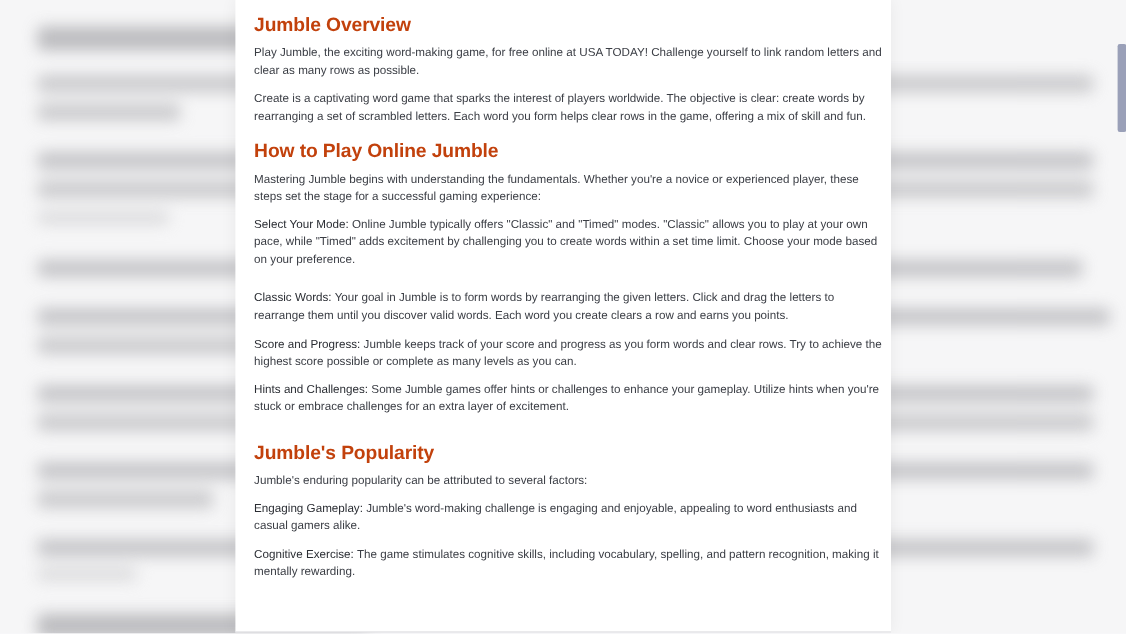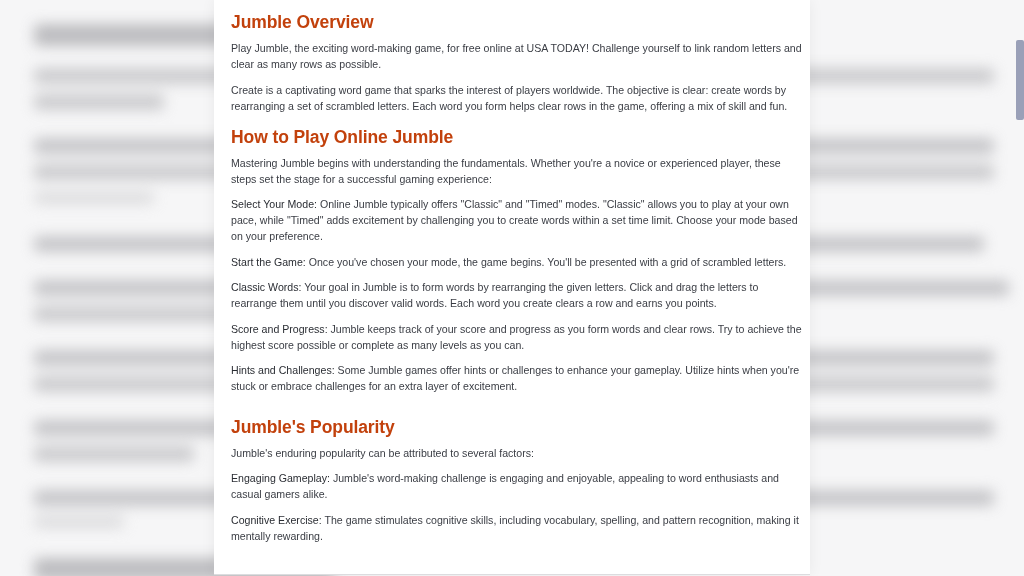--- a/index.html
+++ b/index.html
@@ -116,21 +116,20 @@
 
       <div class="gap-sec"></div>
 
       <section>
         <h2>How to Play Online Jumble</h2>
         <div class="gap-h"></div>
         <p><span>Mastering Jumble begins with understanding the fundamentals. Whether you're a novice or experienced player, these steps set the stage for a successful gaming experience:</span></p>
         <div class="gap-p"></div>
         <p><b>Select Your Mode:</b><span> Online Jumble typically offers "Classic" and "Timed" modes. "Classic" allows you to play at your own pace, while "Timed" adds excitement by challenging you to create words within a set time limit. Choose your mode based on your preference.</span></p>
         <div class="gap-p"></div>
-        <p><b>Start the Game:</b><span> Once you've chosen your mode, the game begins. You'll be presented with a grid of scrambled letters.</span></p>
         <div class="gap-p"></div>
         <p><b>Classic Words:</b><span> Your goal in Jumble is to form words by rearranging the given letters. Click and drag the letters to rearrange them until you discover valid words. Each word you create clears a row and earns you points.</span></p>
         <div class="gap-p"></div>
         <p><b>Score and Progress:</b><span> Jumble keeps track of your score and progress as you form words and clear rows. Try to achieve the highest score possible or complete as many levels as you can.</span></p>
         <div class="gap-p"></div>
         <p><b>Hints and Challenges:</b><span> Some Jumble games offer hints or challenges to enhance your gameplay. Utilize hints when you're stuck or embrace challenges for an extra layer of excitement.</span></p>
         <div class="gap-p"></div>
       </section>
 
       <div class="gap-sec"></div>

